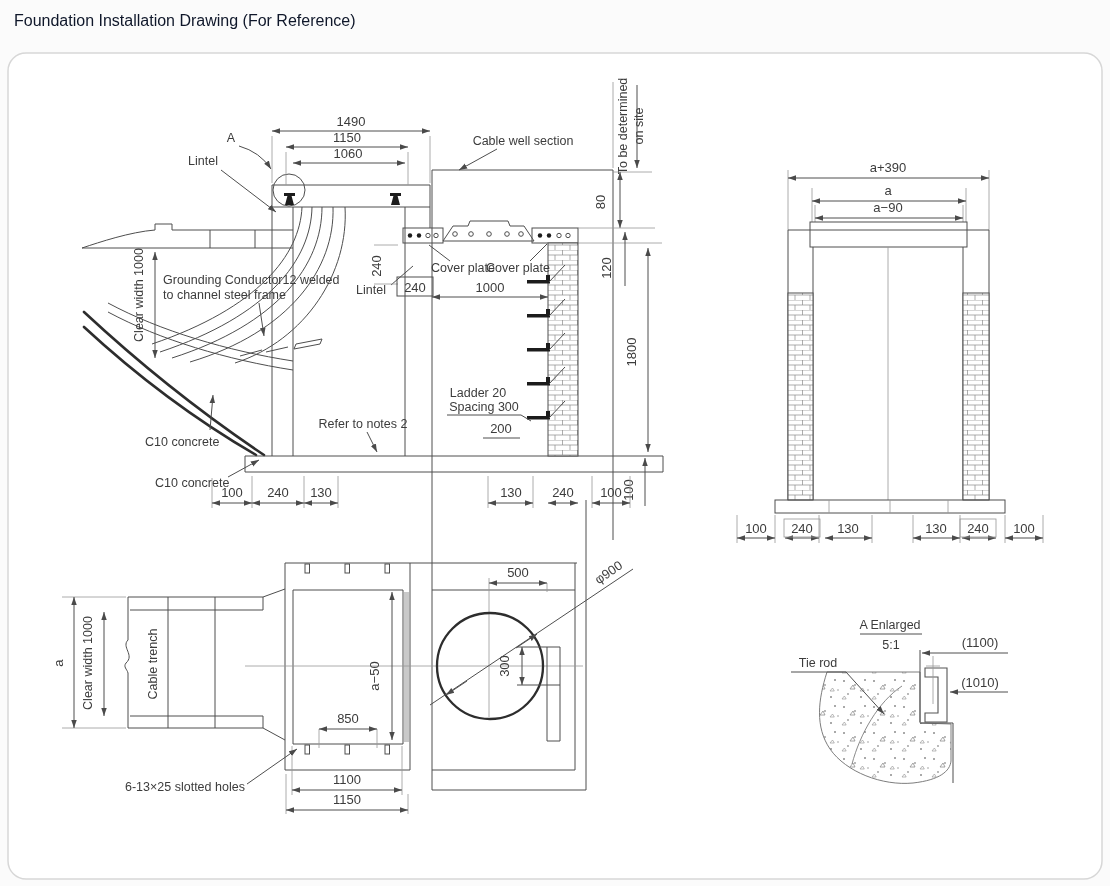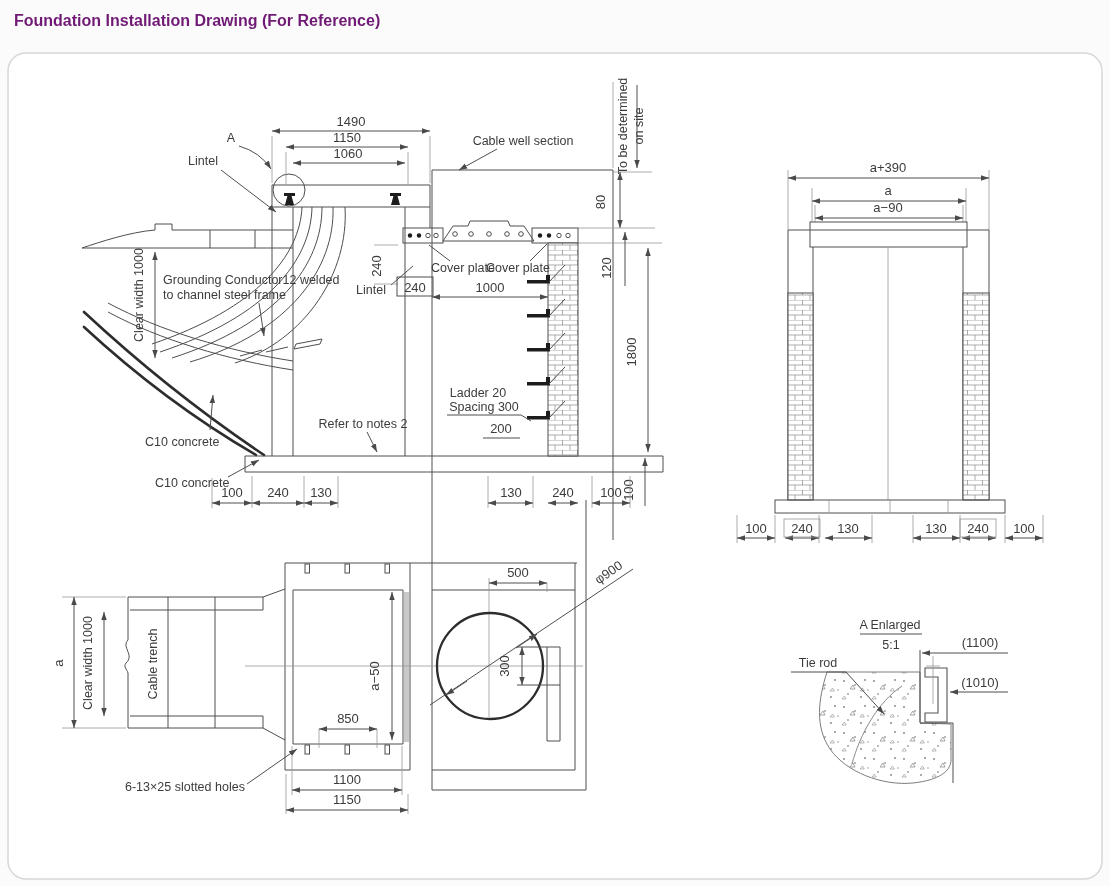--- a/index.html
+++ b/index.html
@@ -1,17 +1,17 @@
 <!DOCTYPE html>
 <html><head>
 <meta charset="utf-8">
 <style>
   html,body{margin:0;padding:0;background:#fbfbfb;}
   body{width:1110px;height:886px;position:relative;font-family:"Liberation Sans",sans-serif;}
-  .page-title{position:absolute;left:14px;top:12px;font-size:16px;font-weight:700;color:#701a75;}
+  .page-title{position:absolute;left:14px;top:12px;font-size:16px;font-weight:400;color:#0f172a;}
   svg{position:absolute;left:0;top:0;}
   svg text{font-family:"Liberation Sans",sans-serif;fill:#3c3c3c;font-size:13px;}
   .lbl{font-size:12.5px;}
   .ln{stroke:#4e4e4e;stroke-width:1;fill:none;}
   .lt{stroke:#979797;stroke-width:0.8;fill:none;}
   .thk{stroke:#2d2d2d;stroke-width:2.6;fill:none;stroke-linecap:round;}
   .blk{fill:#1c1c1c;stroke:none;}
   .panel{fill:#ffffff;stroke:#d7d7d7;stroke-width:1.5;}
 </style>
 </head>

